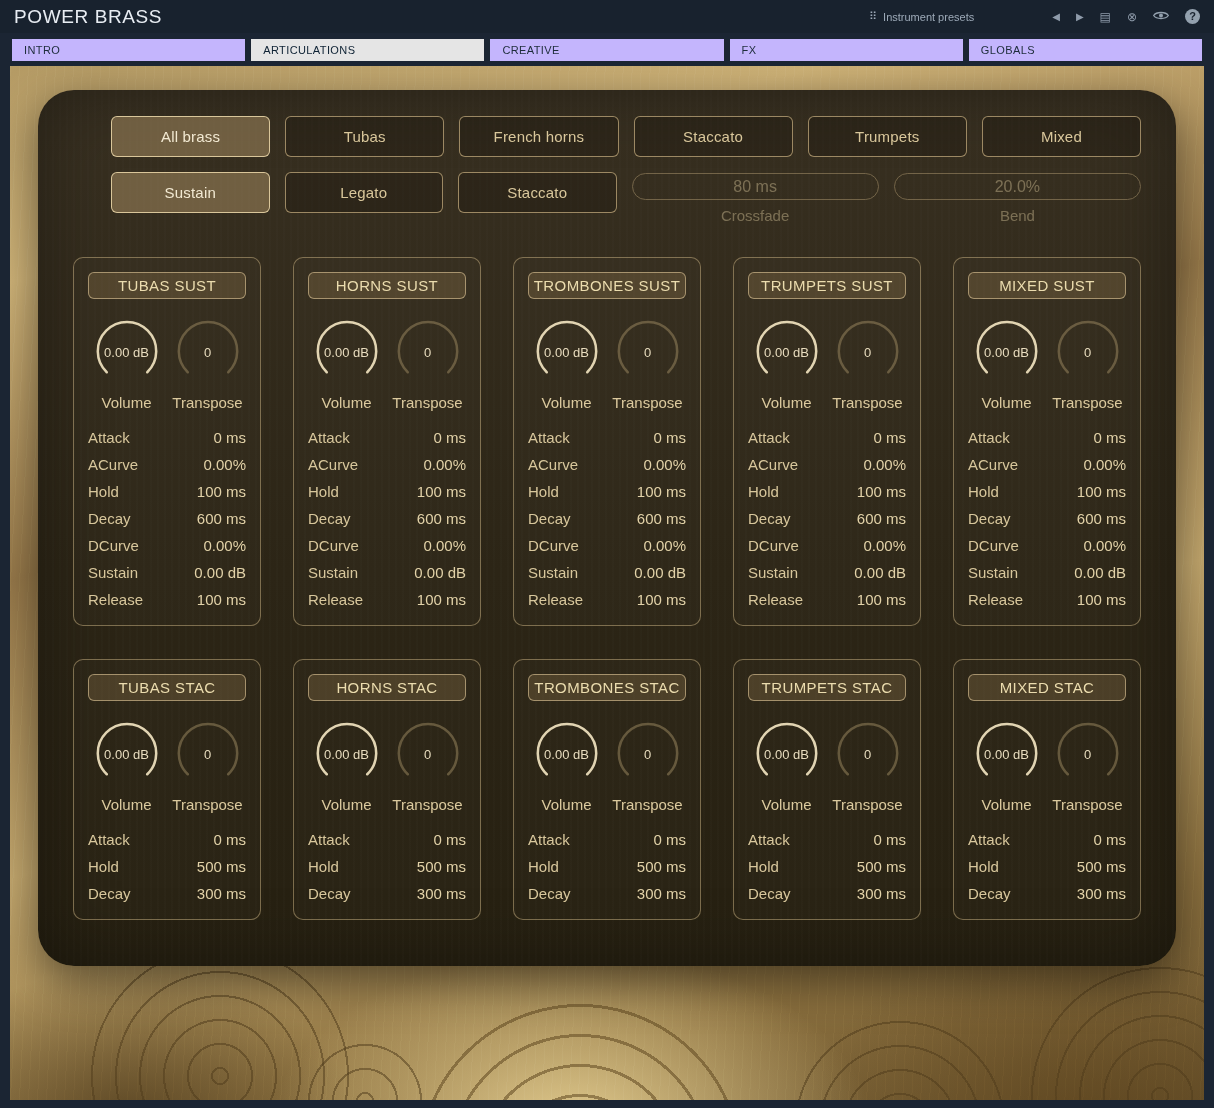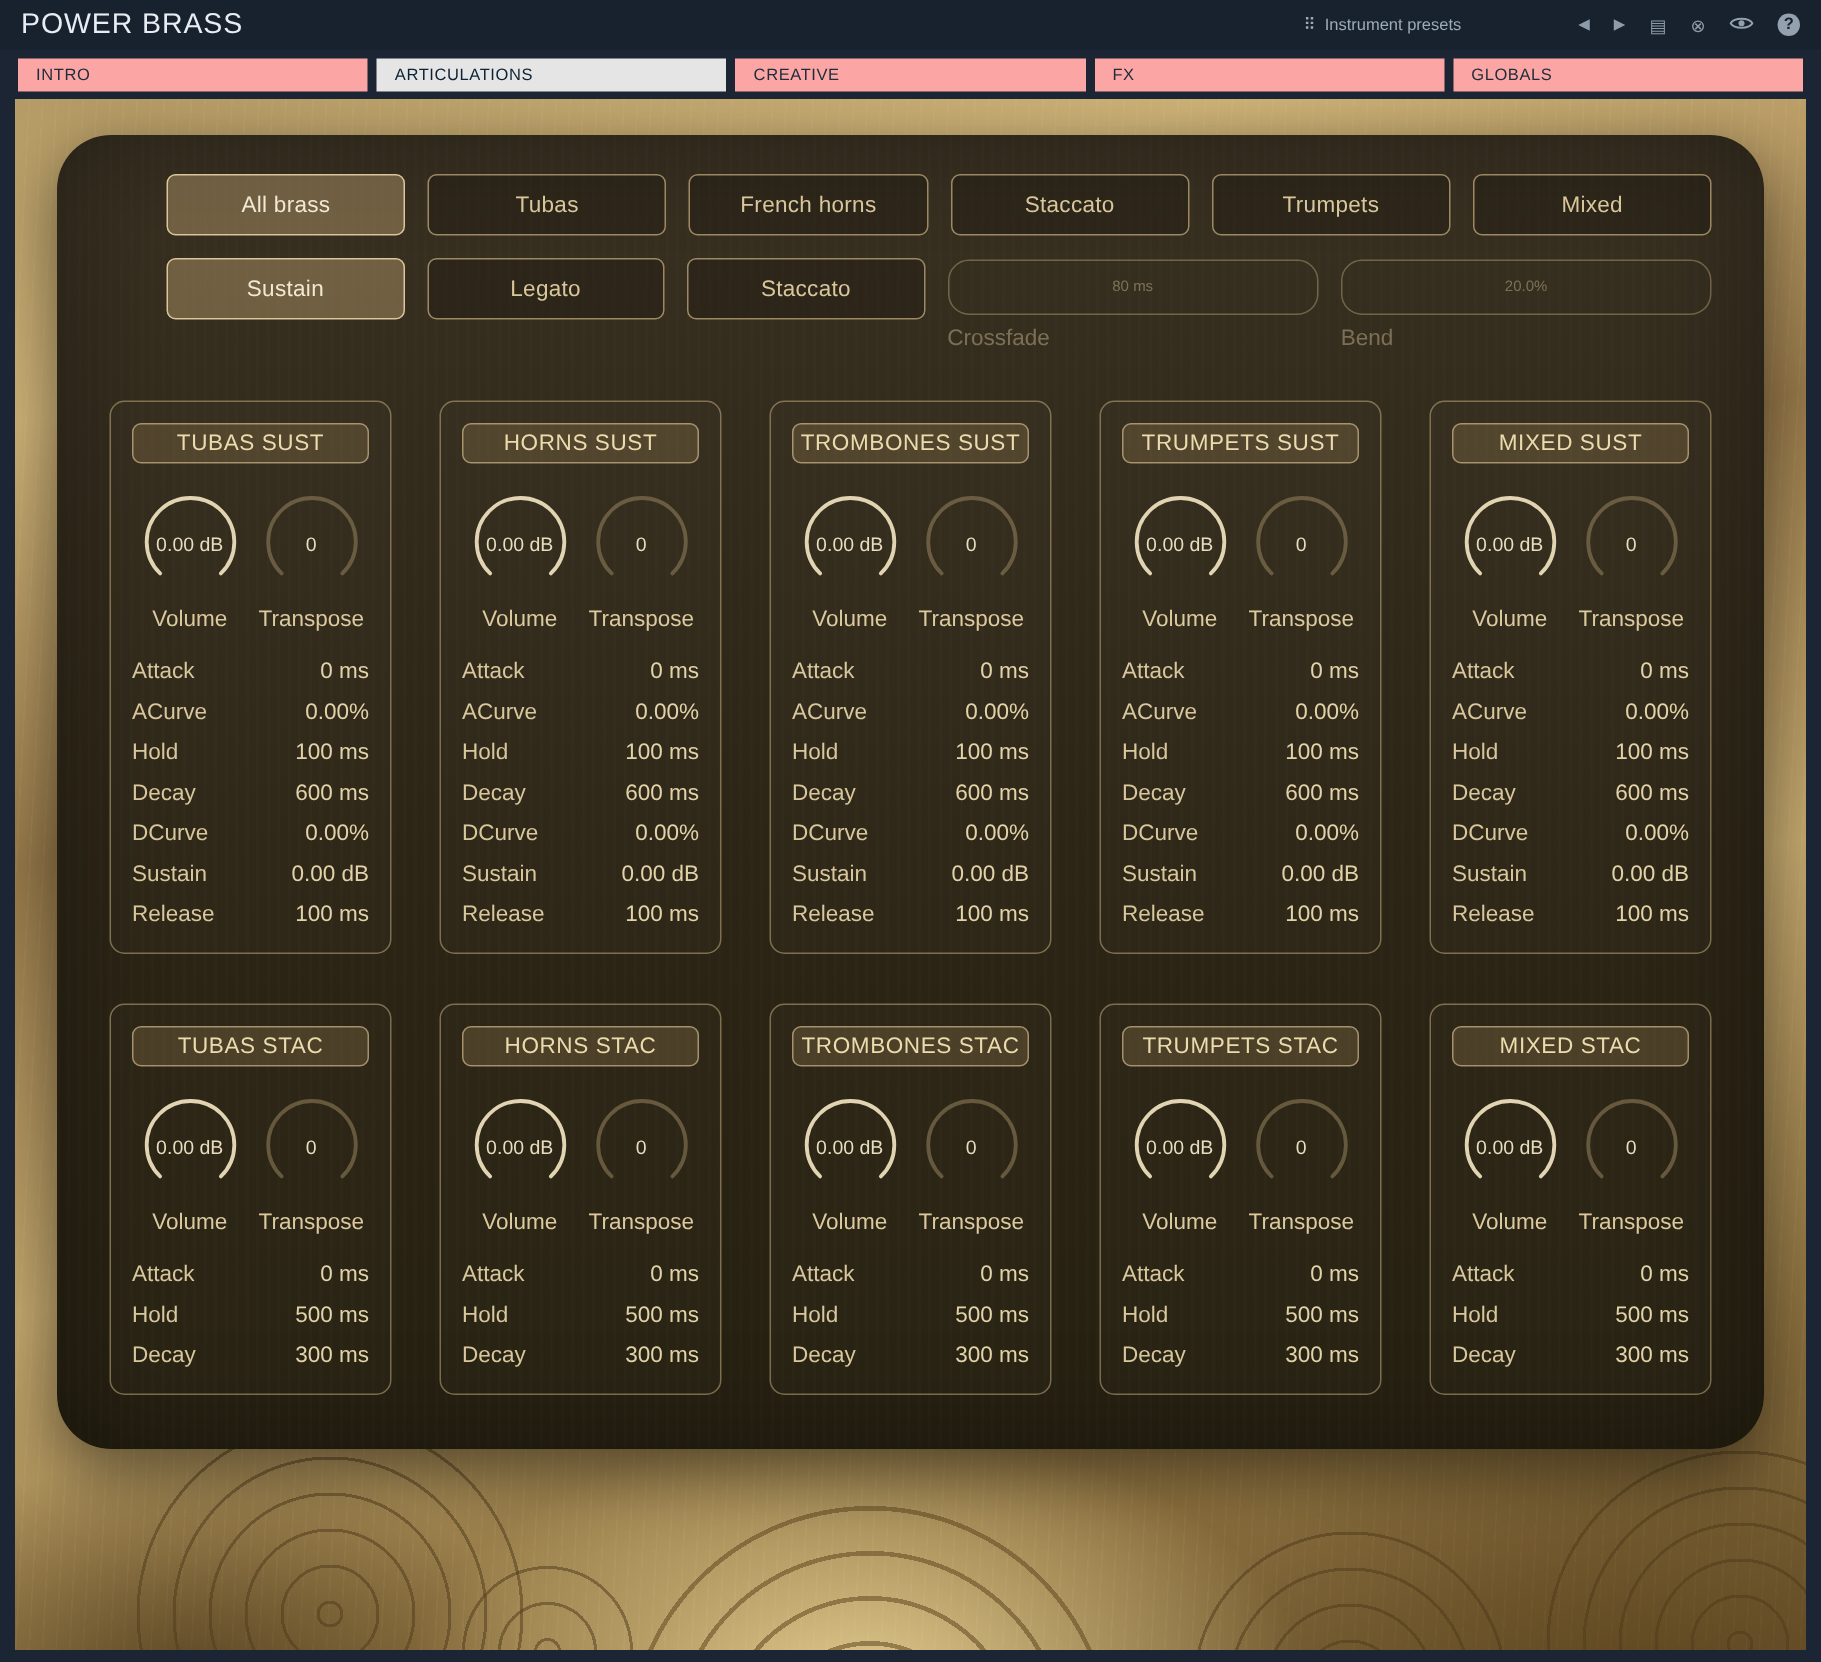--- a/index.html
+++ b/index.html
@@ -22,21 +22,21 @@
   .tb-icon { font-size:12px; color:#8e9baa; cursor:pointer; line-height:1; }
   .tb-icon.arrow { font-size:10px; }
   .help-badge {
     width:15px; height:15px; border-radius:50%; background:#93a1ae; color:#18222e;
     font-size:11px; font-weight:bold; display:flex; align-items:center; justify-content:center;
   }
 
   
   .tabstrip { display:flex; gap:6px; padding:6px 12px 5px; background:#1b2533; }
   .tab {
-    flex:1; height:22px; background:#fca5a5; color:#1d2c3a;
+    flex:1; height:22px; background:#c4b5fd; color:#1d2c3a;
     font-size:11px; letter-spacing:.4px; display:flex; align-items:center;
     padding-left:12px; cursor:pointer;
   }
   .tab.active { background:#e5e5e5; color:#0e2234;padding-left:12px; }
 
   
   .content {
     position:relative; height:1034px; margin:0 10px; overflow:hidden;
     background:
       radial-gradient(ellipse 430px 260px at 47% 103%, rgba(246,224,160,0.85), rgba(246,224,160,0) 70%),
@@ -78,25 +78,25 @@
     background:rgba(12,9,4,0.22); color:#d9c79b; font-size:15px;
     display:flex; align-items:center; justify-content:center; cursor:pointer;
     letter-spacing:.2px;
   }
   .gbtn.active {
     background:rgba(166,140,97,0.52); color:#f2e9d2;
     border-color:rgba(236,216,170,0.85);
   }
   .slider-group { flex:1.58; display:flex; flex-direction:column; padding-top:1px; opacity:.42; }
   .slider-track {
-    height:37px; border:1px solid rgba(216,190,140,0.9); border-radius:14px;
+    height:27px; border:1px solid rgba(216,190,140,0.9); border-radius:14px;
     display:flex; align-items:center; justify-content:center;
-    color:#dcca9e; font-size:10px; cursor:pointer;
-  }
-  .slider-label { margin-top:7px; font-size:15px; color:#dcca9e; }
+    color:#dcca9e; font-size:16px; cursor:pointer;
+  }
+  .slider-label { text-align:center; margin-top:7px; font-size:15px; color:#dcca9e; }
 
   
   .cards { display:grid; grid-template-columns:repeat(5,1fr); gap:32px; margin-top:33px; }
   .cards.second { margin-top:33px; }
   .card {
     border:1px solid rgba(214,188,138,0.48); border-radius:10px;
     padding:12px 12px 12px; background:rgba(255,255,255,0.015);
   }
   .card-title {
     border:1px solid rgba(220,196,150,0.62); border-radius:6px;

